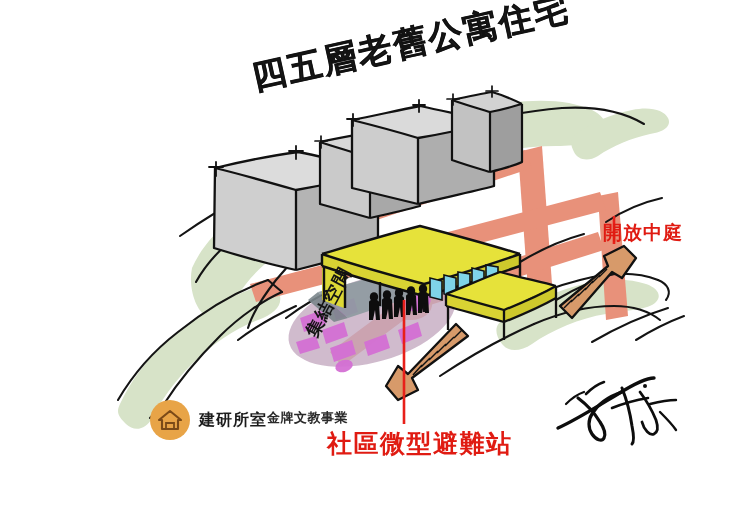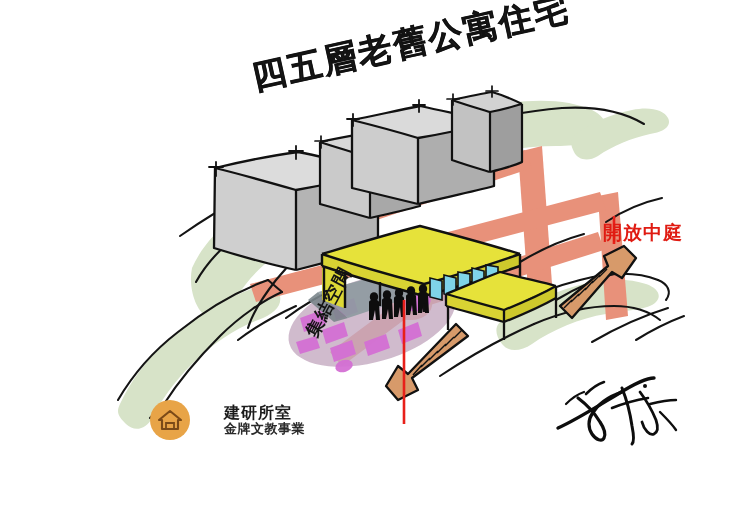--- a/index.html
+++ b/index.html
@@ -39,21 +39,21 @@
     transform:rotate(-62deg);
     transform-origin:left top;
   }
 
   
   #logo-block{position:absolute;left:150px;top:400px;
     display:flex;align-items:center;gap:9px;}
   #logo-mark{width:40px;height:40px;border-radius:50%;
     background:#e8a447;position:relative;flex:0 0 auto;}
   #logo-mark svg{position:absolute;left:7px;top:9px;}
-  #logo-words{display:flex;flex-direction:column;line-height:1.12;margin-left:25px;}
+  #logo-words{display:flex;flex-direction:row;line-height:1.12;}
   #logo-name{font-size:16px;font-weight:bold;color:#1b1b1b;letter-spacing:1px;}
   #logo-sub{font-size:13px;font-weight:bold;color:#2a2a2a;letter-spacing:0.5px;}
 </style>
 </head>
 <body>
 
 <div id="stage">
 
   <svg id="sketch" viewBox="0 0 740 523">
 
@@ -328,20 +328,21 @@
       <path d="M566,404 C572,398 578,394 584,392" stroke-width="2.2"></path>
       <circle cx="645" cy="386" r="2" fill="#0d0d0d" stroke="none"></circle>
     </g>
 
   </svg>
 
   <div class="txt" id="title-text">四五層老舊公寓住宅</div>
 
   <div class="txt" id="label-courtyard">開放中庭</div>
 
+  <div class="txt" id="label-shelter">社區微型避難站</div>
 
   <div class="txt" id="label-gather">集結空間</div>
 
   <div id="logo-block">
     <div id="logo-mark">
       <svg width="26" height="22" viewBox="0 0 26 22">
         <path d="M13,2 L24,11 L21,11 L21,20 L5,20 L5,11 L2,11 Z" fill="none" stroke="#7a4a18" stroke-width="2.1" stroke-linejoin="round"></path>
         <path d="M9,20 L9,14 L17,14 L17,20" fill="none" stroke="#7a4a18" stroke-width="1.8"></path>
       </svg>
     </div>

